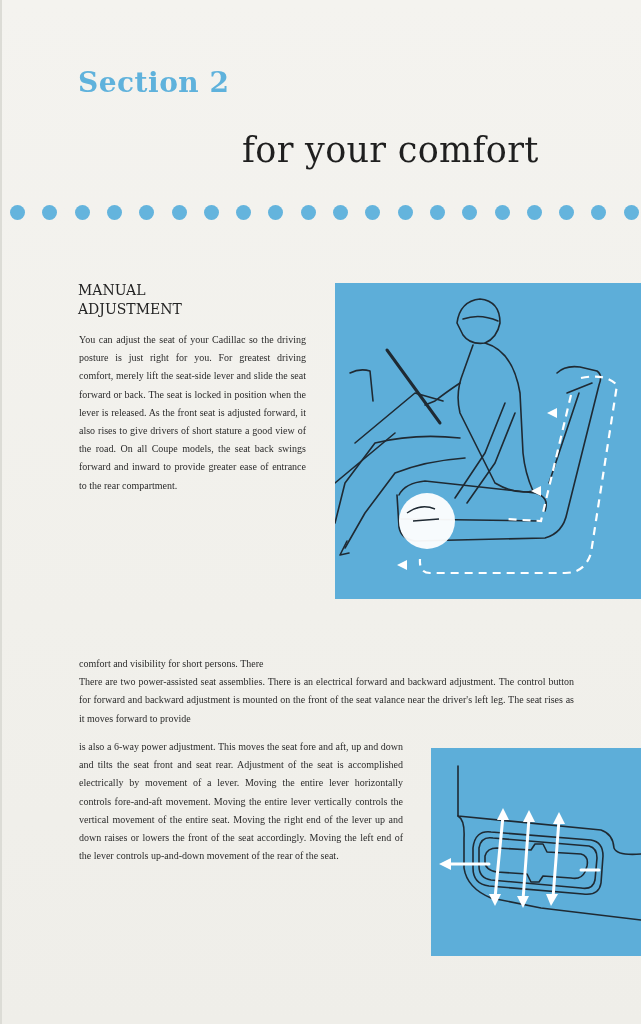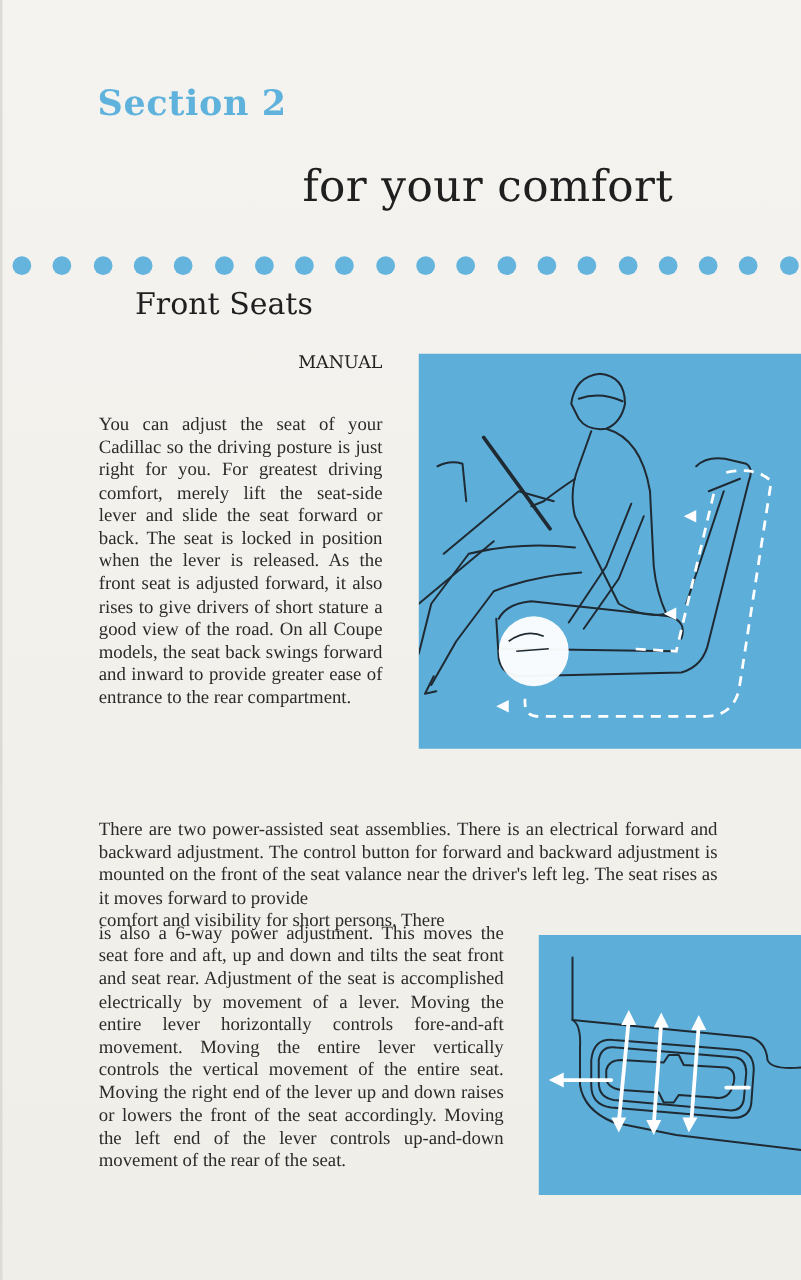--- a/index.html
+++ b/index.html
@@ -67,29 +67,29 @@
     top: 229px;
     font-family: "DejaVu Serif", serif;
     font-size: 24px;
     color: #1f1f1f;
   }
   .heading-manual {
     position: absolute;
     left: 78px;
     width: 228px;
     top: 281px;
-    text-align: right;
+    text-align: left;
     font-family: "DejaVu Serif", serif;
     font-size: 14px;
     line-height: 19px;
     color: #232323;
   }
   .body-text {
     font-family: "Liberation Serif", serif;
-    font-size: 15px;
+    font-size: 10px;
     color: #2b2b2b;
     text-align: justify;
     line-height: 18.2px;
     margin: 0;
   }
   .manual-text {
     position: absolute;
     left: 79px;
     top: 331px;
     width: 227px;
@@ -173,24 +173,24 @@
       <span class="dot" style="left: 397.6px; background: rgb(100, 180, 221);"></span>
       <span class="dot" style="left: 429.9px; background: rgb(100, 180, 221);"></span>
       <span class="dot" style="left: 462.2px; background: rgb(100, 180, 221);"></span>
       <span class="dot" style="left: 494.5px; background: rgb(100, 180, 221);"></span>
       <span class="dot" style="left: 526.8px; background: rgb(100, 180, 221);"></span>
       <span class="dot" style="left: 559.1px; background: rgb(100, 180, 221);"></span>
       <span class="dot" style="left: 591.4px; background: rgb(100, 180, 221);"></span>
       <span class="dot" style="left: 623.7px; background: rgb(100, 180, 221);"></span>
     </div>
 
-  <div class="subsection-title">Front Seats</div>
 
   <div class="heading-manual">
     <div>MANUAL</div>
+    <div>ADJUSTMENT</div>
   </div>
 
   <p class="body-text manual-text">You can adjust the seat of your Cadillac so the driving posture is just right for you. For greatest driving comfort, merely lift the seat-side lever and slide the seat forward or back. The seat is locked in position when the lever is released. As the front seat is adjusted forward, it also rises to give drivers of short stature a good view of the road. On all Coupe models, the seat back swings forward and inward to provide greater ease of entrance to the rear compartment.</p>
 
   <div class="fig fig-driver">
     <svg width="306" height="316" viewBox="0 0 306 316">
       <g fill="none" stroke="#1f2a33" stroke-width="1.6" stroke-linecap="round" stroke-linejoin="round">
 
         <path d="M222 90 Q230 82 245 84 L262 88 Q268 92 264 102 L232 230 Q228 250 210 255 L80 258 Q66 256 64 244 L62 212"></path>
         <path d="M232 110 L257 100"></path>
@@ -229,22 +229,22 @@
       <g fill="#ffffff">
         <path d="M62 282 L72 277 L72 287 Z"></path>
         <path d="M212 130 L222 125 L222 135 Z"></path>
         <path d="M196 208 L206 203 L206 213 Z"></path>
       </g>
     </svg>
   </div>
 
 
   <div class="power-intro">
+    <p class="body-text last">comfort and visibility for short persons. There</p>
     <p class="body-text">There are two power-assisted seat assemblies. There is an electrical forward and backward adjustment. The control button for forward and backward adjustment is mounted on the front of the seat valance near the driver's left leg. The seat rises as it moves forward to provide</p>
-    <p class="body-text last">comfort and visibility for short persons. There</p>
   </div>
 
   <p class="body-text power-cont">is also a 6-way power adjustment. This moves the seat fore and aft, up and down and tilts the seat front and seat rear. Adjustment of the seat is accomplished electrically by movement of a lever. Moving the entire lever horizontally controls fore-and-aft movement. Moving the entire lever vertically controls the vertical movement of the entire seat. Moving the right end of the lever up and down raises or lowers the front of the seat accordingly. Moving the left end of the lever controls up-and-down movement of the rear of the seat.</p>
 
   <div class="fig fig-lever">
     <svg width="210" height="208" viewBox="0 0 210 208">
       <g fill="none" stroke="#1f2a33" stroke-width="1.6" stroke-linecap="round" stroke-linejoin="round">
         <path d="M27 18 L27 68 L170 82 Q182 86 183 100 Q186 108 210 106"></path>
         <path d="M27 68 Q34 72 33 90 L33 120 Q36 140 60 150 L110 160 L210 172"></path>
         <path d="M42 100 Q44 82 60 84 L160 92 Q172 94 172 108 L170 135 Q168 148 152 146 L58 138 Q42 136 42 120 Z"></path>

